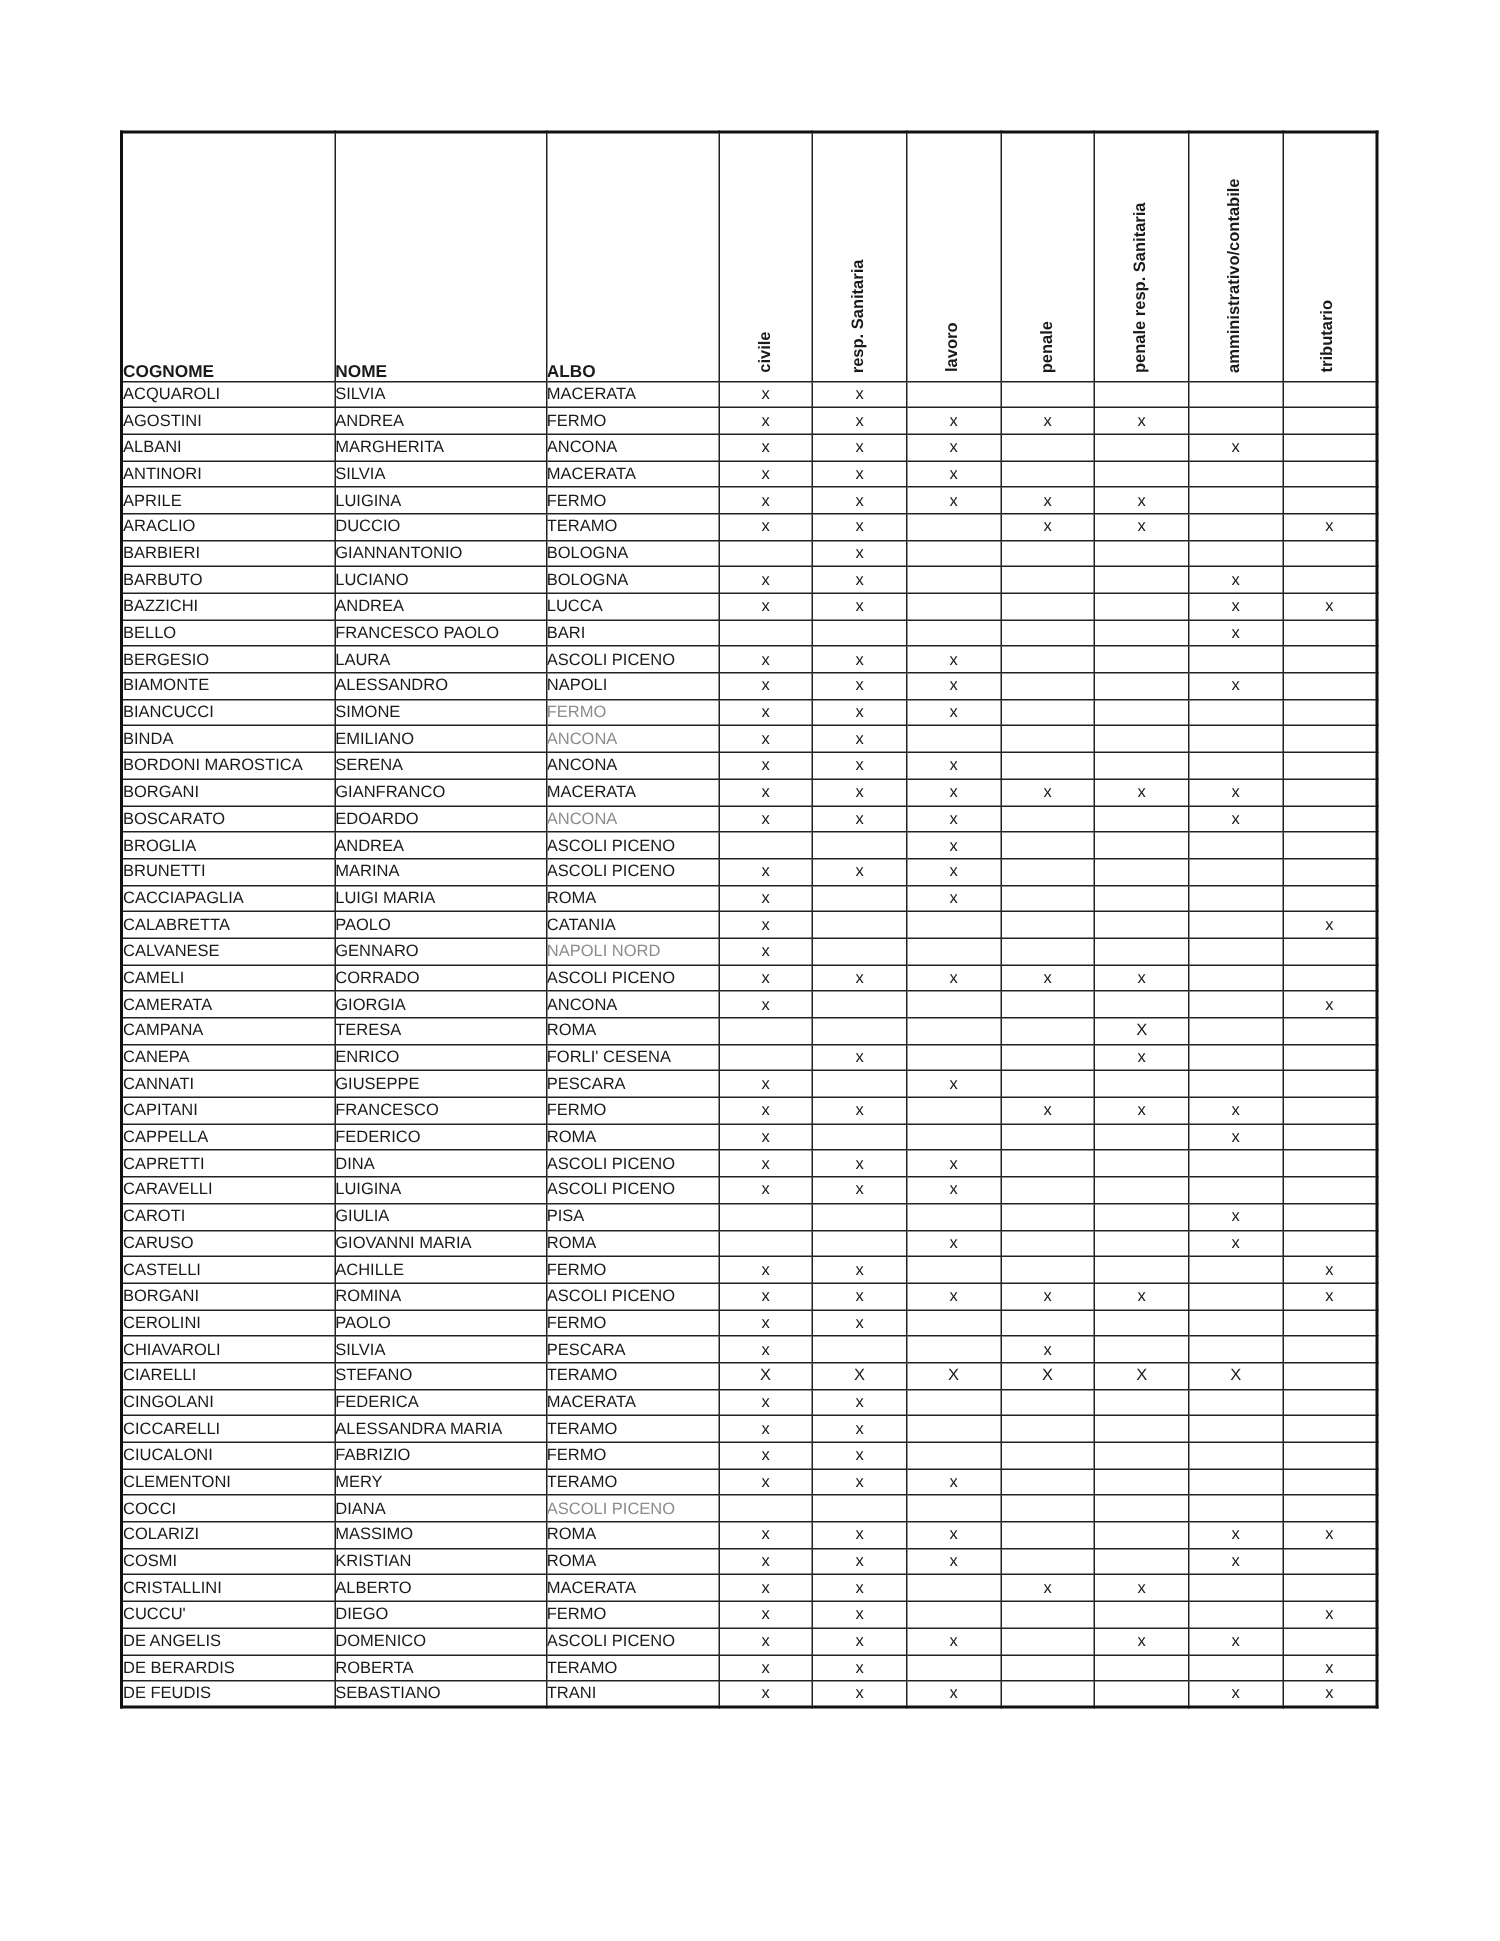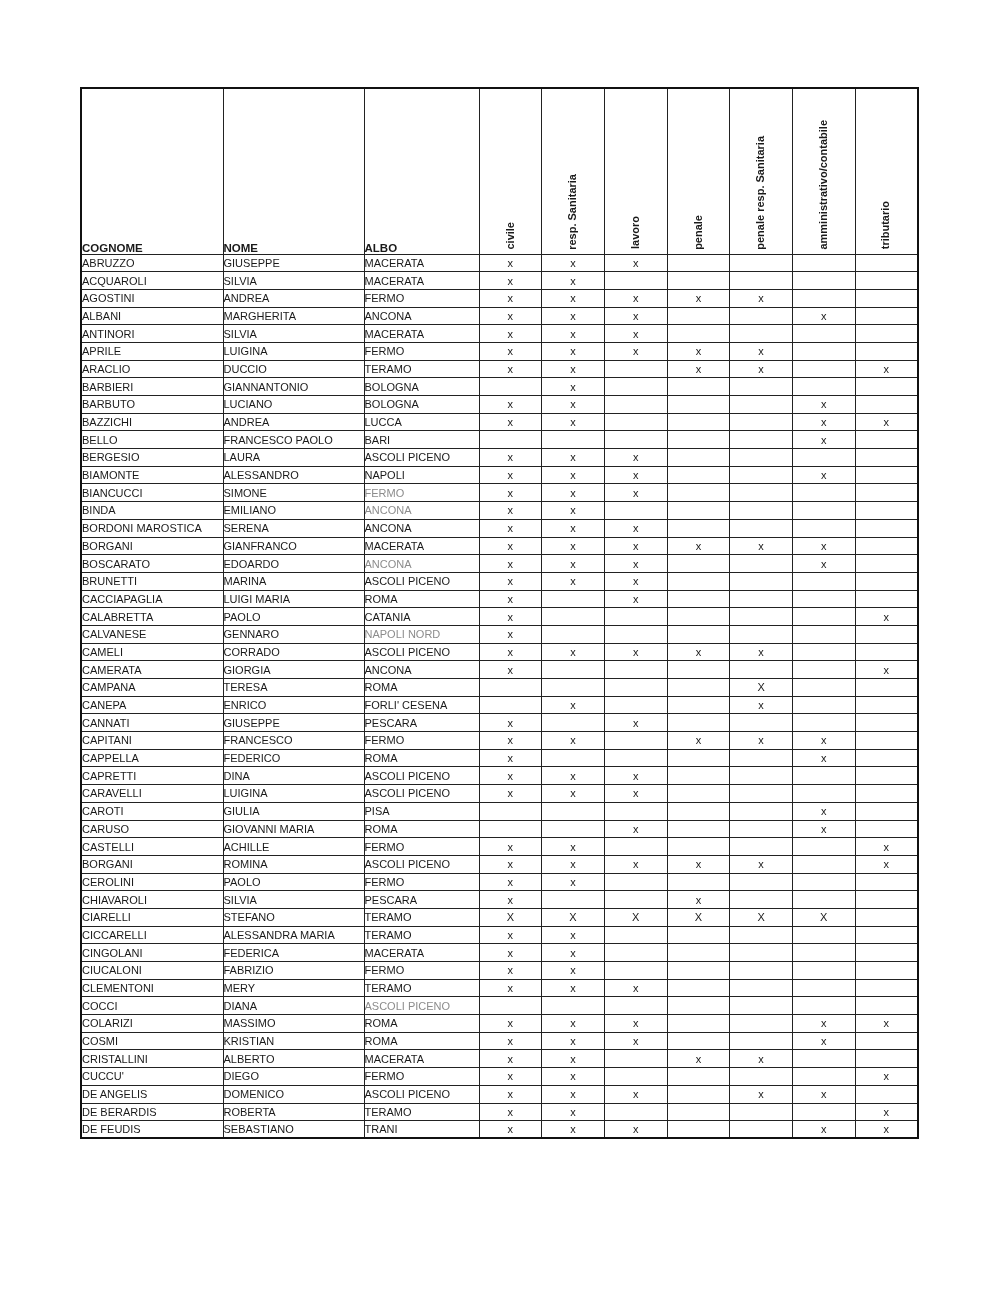--- a/index.html
+++ b/index.html
@@ -98,32 +98,20 @@
           <th class="check-head"><span class="vert">resp. Sanitaria</span></th>
           <th class="check-head"><span class="vert">lavoro</span></th>
           <th class="check-head"><span class="vert">penale</span></th>
           <th class="check-head"><span class="vert">penale resp. Sanitaria</span></th>
           <th class="check-head"><span class="vert">amministrativo/contabile</span></th>
           <th class="check-head"><span class="vert">tributario</span></th>
         </tr>
     </thead>
     <tbody>
         <tr class="data-row">
-          <td class="name-cell">ABRUZZO</td>
-          <td class="name-cell">GIUSEPPE</td>
-          <td class="name-cell">MACERATA</td>
-          <td class="mark-cell">x</td>
-          <td class="mark-cell">x</td>
-          <td class="mark-cell">x</td>
-          <td class="mark-cell"></td>
-          <td class="mark-cell"></td>
-          <td class="mark-cell"></td>
-          <td class="mark-cell"></td>
-        </tr>
-        <tr class="data-row">
           <td class="name-cell">ACQUAROLI</td>
           <td class="name-cell">SILVIA</td>
           <td class="name-cell">MACERATA</td>
           <td class="mark-cell">x</td>
           <td class="mark-cell">x</td>
           <td class="mark-cell"></td>
           <td class="mark-cell"></td>
           <td class="mark-cell"></td>
           <td class="mark-cell"></td>
           <td class="mark-cell"></td>
@@ -311,20 +299,32 @@
         <tr class="data-row">
           <td class="name-cell">BOSCARATO</td>
           <td class="name-cell">EDOARDO</td>
           <td class="name-cell muted">ANCONA</td>
           <td class="mark-cell">x</td>
           <td class="mark-cell">x</td>
           <td class="mark-cell">x</td>
           <td class="mark-cell"></td>
           <td class="mark-cell"></td>
           <td class="mark-cell">x</td>
+          <td class="mark-cell"></td>
+        </tr>
+        <tr class="data-row">
+          <td class="name-cell">BROGLIA</td>
+          <td class="name-cell">ANDREA</td>
+          <td class="name-cell">ASCOLI PICENO</td>
+          <td class="mark-cell"></td>
+          <td class="mark-cell"></td>
+          <td class="mark-cell">x</td>
+          <td class="mark-cell"></td>
+          <td class="mark-cell"></td>
+          <td class="mark-cell"></td>
           <td class="mark-cell"></td>
         </tr>
         <tr class="data-row">
           <td class="name-cell">BRUNETTI</td>
           <td class="name-cell">MARINA</td>
           <td class="name-cell">ASCOLI PICENO</td>
           <td class="mark-cell">x</td>
           <td class="mark-cell">x</td>
           <td class="mark-cell">x</td>
           <td class="mark-cell"></td>
@@ -554,35 +554,35 @@
           <td class="name-cell">TERAMO</td>
           <td class="mark-cell">X</td>
           <td class="mark-cell">X</td>
           <td class="mark-cell">X</td>
           <td class="mark-cell">X</td>
           <td class="mark-cell">X</td>
           <td class="mark-cell">X</td>
           <td class="mark-cell"></td>
         </tr>
         <tr class="data-row">
+          <td class="name-cell">CINGOLANI</td>
+          <td class="name-cell">FEDERICA</td>
+          <td class="name-cell">MACERATA</td>
+          <td class="mark-cell">x</td>
+          <td class="mark-cell">x</td>
+          <td class="mark-cell"></td>
+          <td class="mark-cell"></td>
+          <td class="mark-cell"></td>
+          <td class="mark-cell"></td>
+          <td class="mark-cell"></td>
+        </tr>
+        <tr class="data-row">
           <td class="name-cell">CICCARELLI</td>
           <td class="name-cell">ALESSANDRA MARIA</td>
           <td class="name-cell">TERAMO</td>
-          <td class="mark-cell">x</td>
-          <td class="mark-cell">x</td>
-          <td class="mark-cell"></td>
-          <td class="mark-cell"></td>
-          <td class="mark-cell"></td>
-          <td class="mark-cell"></td>
-          <td class="mark-cell"></td>
-        </tr>
-        <tr class="data-row">
-          <td class="name-cell">CINGOLANI</td>
-          <td class="name-cell">FEDERICA</td>
-          <td class="name-cell">MACERATA</td>
           <td class="mark-cell">x</td>
           <td class="mark-cell">x</td>
           <td class="mark-cell"></td>
           <td class="mark-cell"></td>
           <td class="mark-cell"></td>
           <td class="mark-cell"></td>
           <td class="mark-cell"></td>
         </tr>
         <tr class="data-row">
           <td class="name-cell">CIUCALONI</td>

